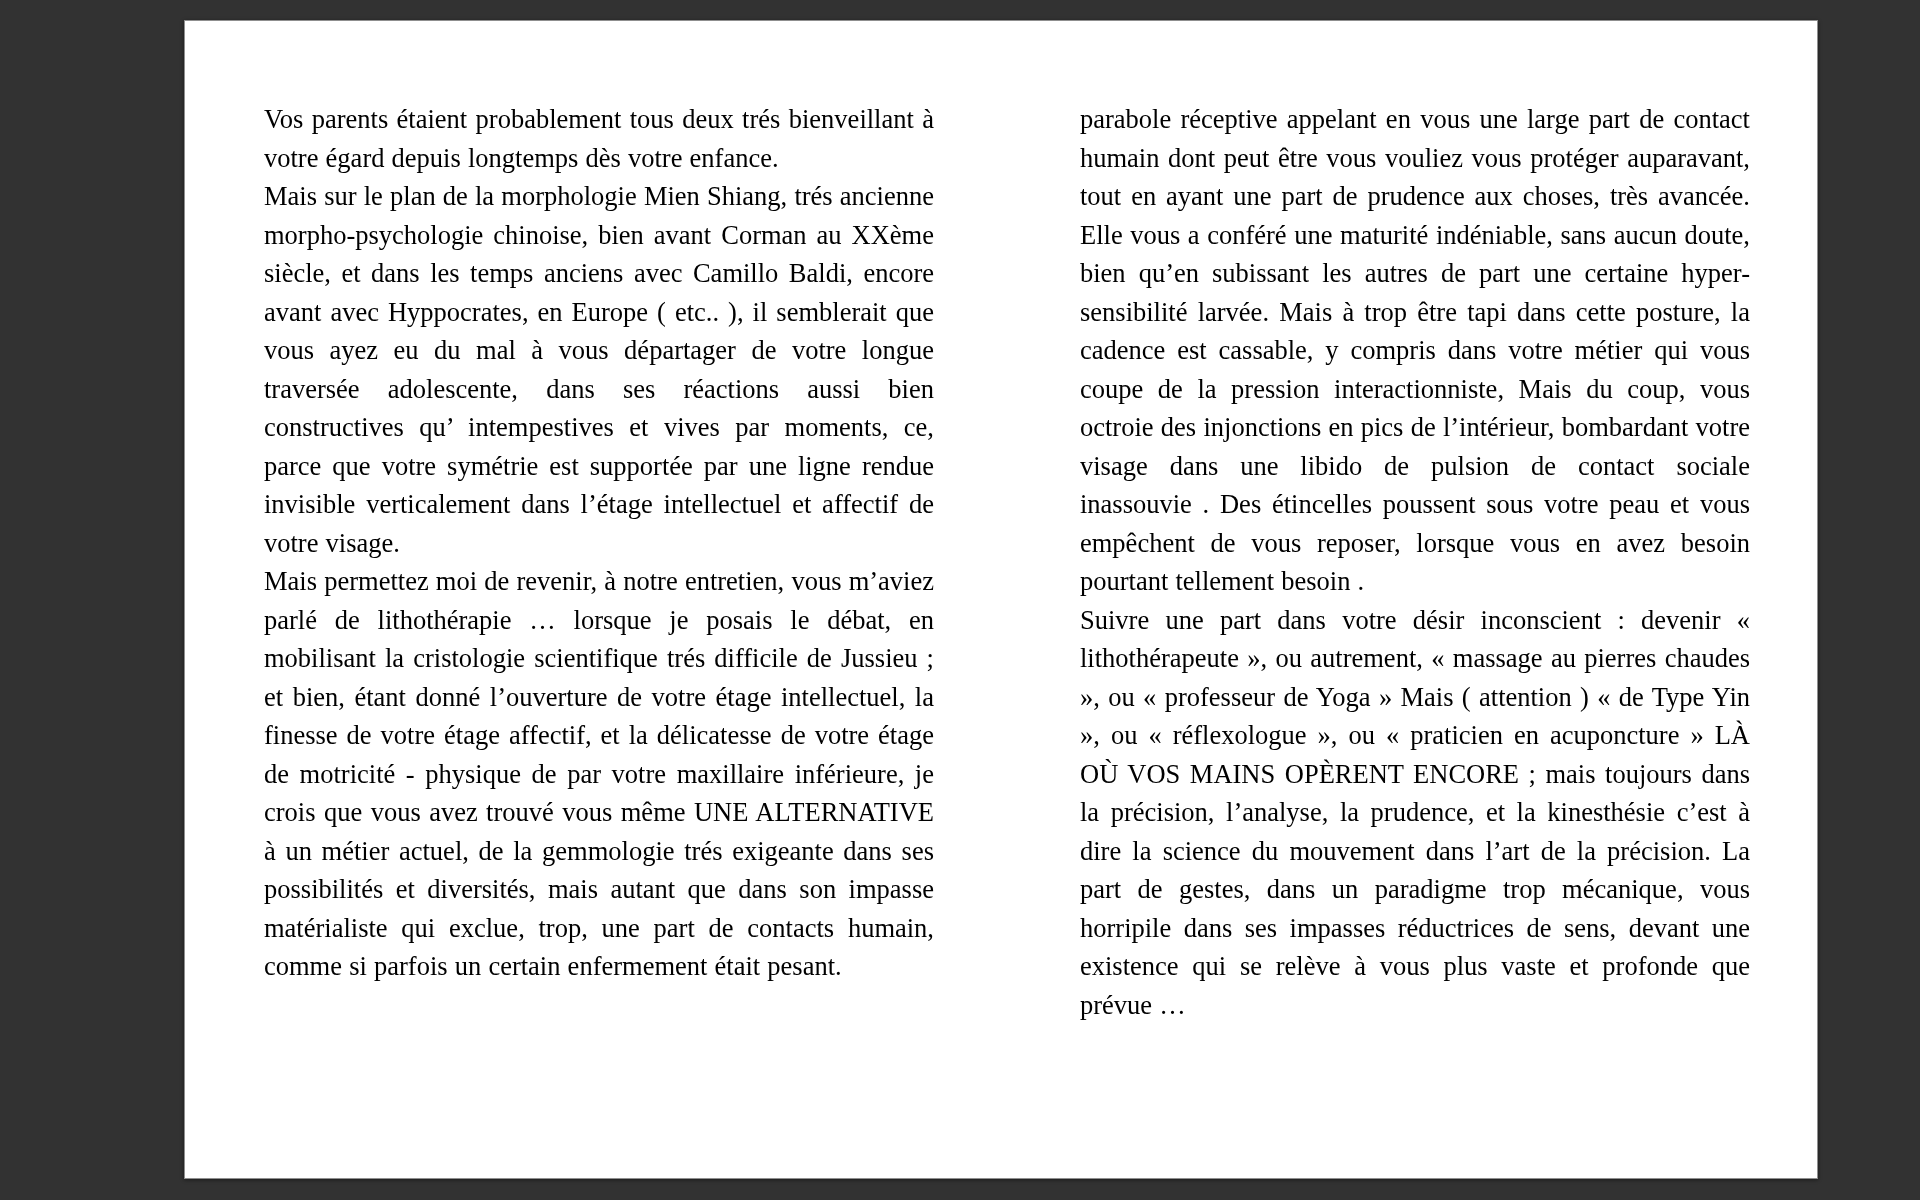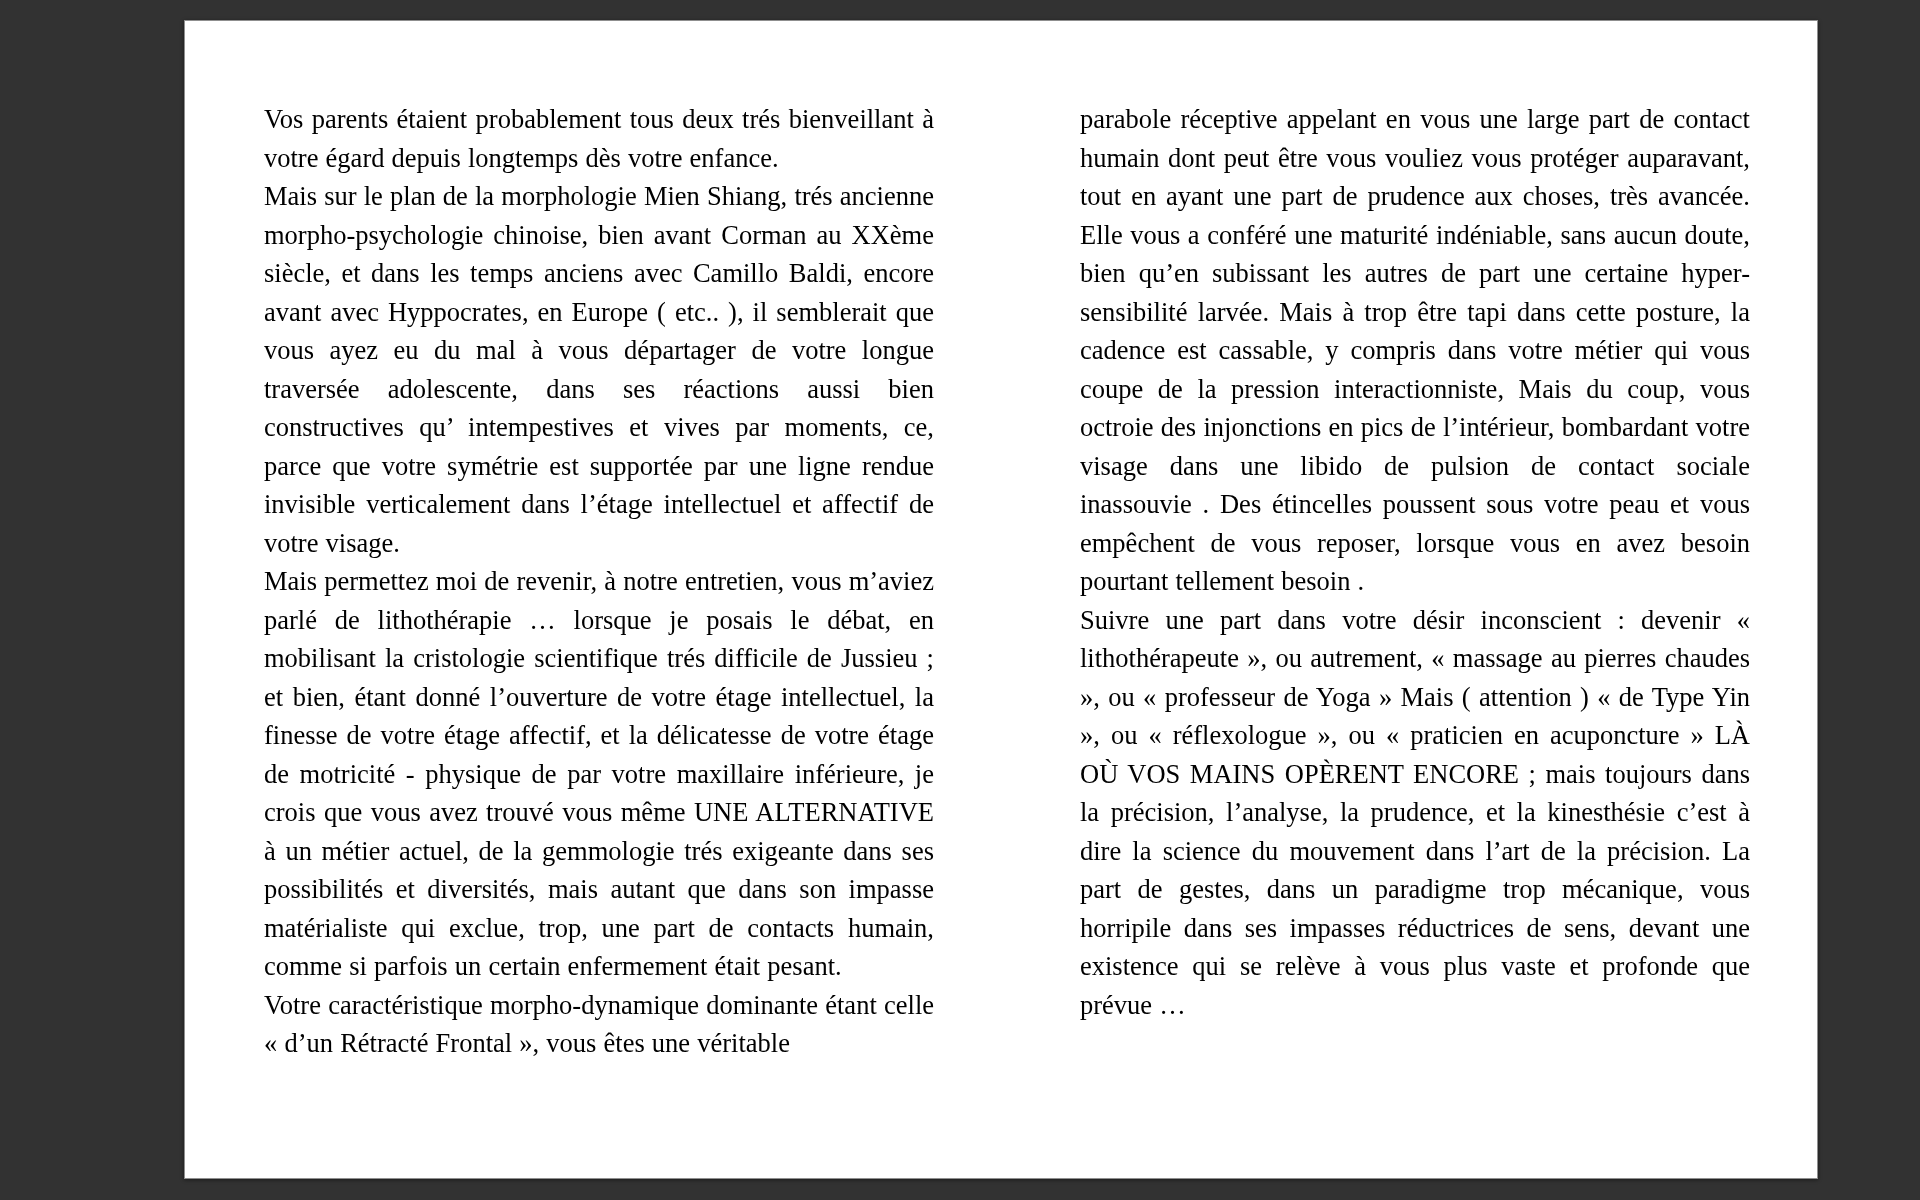--- a/index.html
+++ b/index.html
@@ -43,20 +43,19 @@
   </style>
 </head>
 <body>
 
 <div class="viewer">
   <div class="page">
     <div class="column">
       <p>Vos parents étaient probablement tous deux trés bienveillant à votre égard depuis longtemps dès votre enfance.</p>
       <p>Mais sur le plan de la morphologie Mien Shiang, trés ancienne morpho-psychologie chinoise, bien avant Corman au XXème siècle, et dans les temps anciens avec Camillo Baldi, encore avant avec Hyppocrates, en Europe ( etc.. ), il semblerait que vous ayez eu du mal à vous départager de votre longue traversée adolescente, dans ses réactions aussi bien constructives qu’ intempestives et vives par moments, ce, parce que votre symétrie est supportée par une ligne rendue invisible verticalement dans l’étage intellectuel et affectif de votre visage.</p>
       <p>Mais permettez moi de revenir, à notre entretien, vous m’aviez parlé de lithothérapie … lorsque je posais le débat, en mobilisant la cristologie scientifique trés difficile de Jussieu ; et bien, étant donné l’ouverture de votre étage intellectuel, la finesse de votre étage affectif, et la délicatesse de votre étage de motricité - physique de par votre maxillaire inférieure, je crois que vous avez trouvé vous même UNE ALTERNATIVE à un métier actuel, de la gemmologie trés exigeante dans ses possibilités et diversités, mais autant que dans son impasse matérialiste qui exclue, trop, une part de contacts humain, comme si parfois un certain enfermement était pesant.</p>
-      <p>Votre caractéristique morpho-dynamique dominante étant celle « d’un Rétracté Frontal », vous êtes une véritable</p>
     </div>
     <div class="column">
       <p>parabole réceptive appelant en vous une large part de contact humain dont peut être vous vouliez vous protéger auparavant, tout en ayant une part de prudence aux choses, très avancée. Elle vous a conféré une maturité indéniable, sans aucun doute, bien qu’en subissant les autres de part une certaine hyper-sensibilité larvée. Mais à trop être tapi dans cette posture, la cadence est cassable, y compris dans votre métier qui vous coupe de la pression interactionniste, Mais du coup, vous octroie des injonctions en pics de l’intérieur, bombardant votre visage dans une libido de pulsion de contact sociale inassouvie . Des étincelles poussent sous votre peau et vous empêchent de vous reposer, lorsque vous en avez besoin pourtant tellement besoin .</p>
       <p>Suivre une part dans votre désir inconscient : devenir « lithothérapeute », ou autrement, « massage au pierres chaudes », ou « professeur de Yoga » Mais ( attention ) « de Type Yin », ou « réflexologue », ou « praticien en acuponcture » LÀ OÙ VOS MAINS OPÈRENT ENCORE ; mais toujours dans la précision, l’analyse, la prudence, et la kinesthésie c’est à dire la science du mouvement dans l’art de la précision. La part de gestes, dans un paradigme trop mécanique, vous horripile dans ses impasses réductrices de sens, devant une existence qui se relève à vous plus vaste et profonde que prévue …</p>
     </div>
   </div>
 </div>
 
 </body></html>

